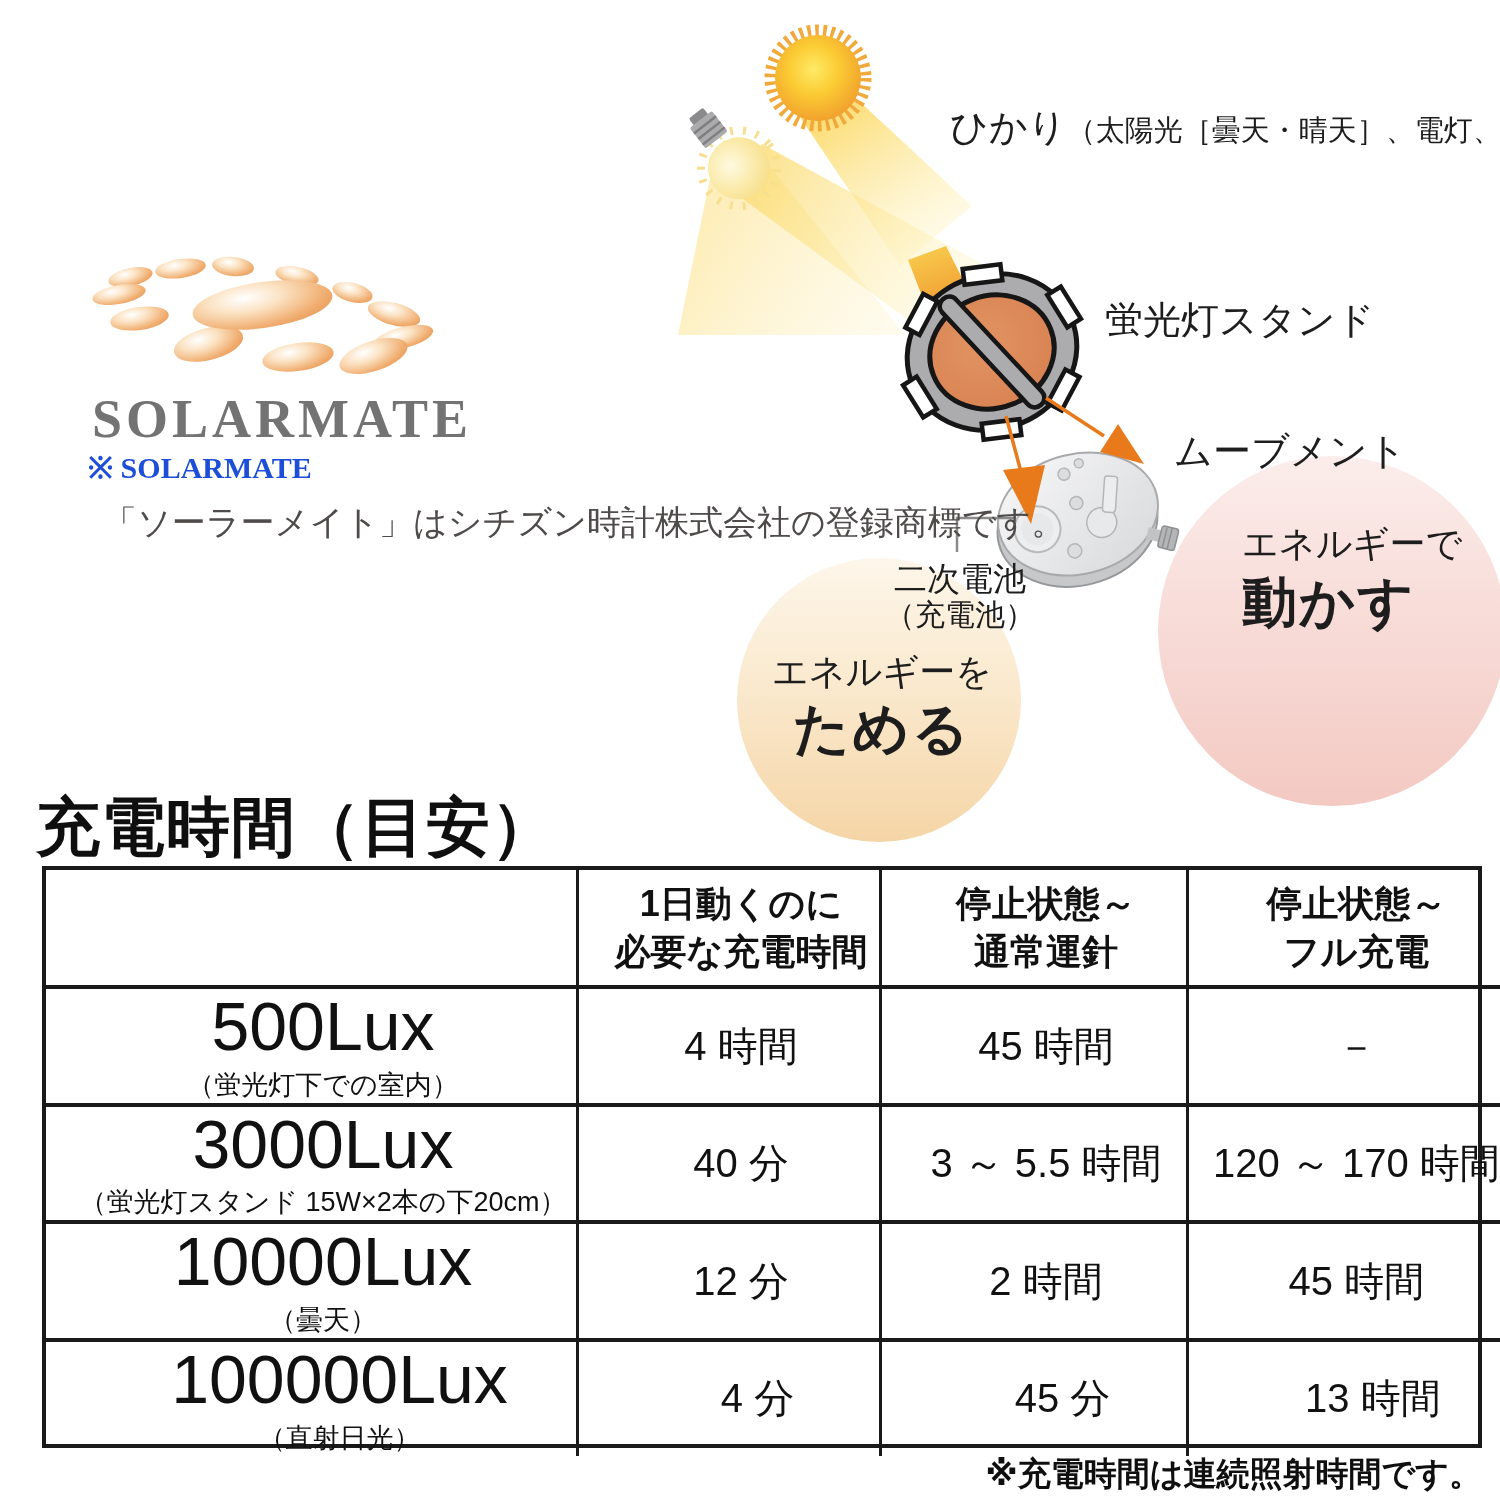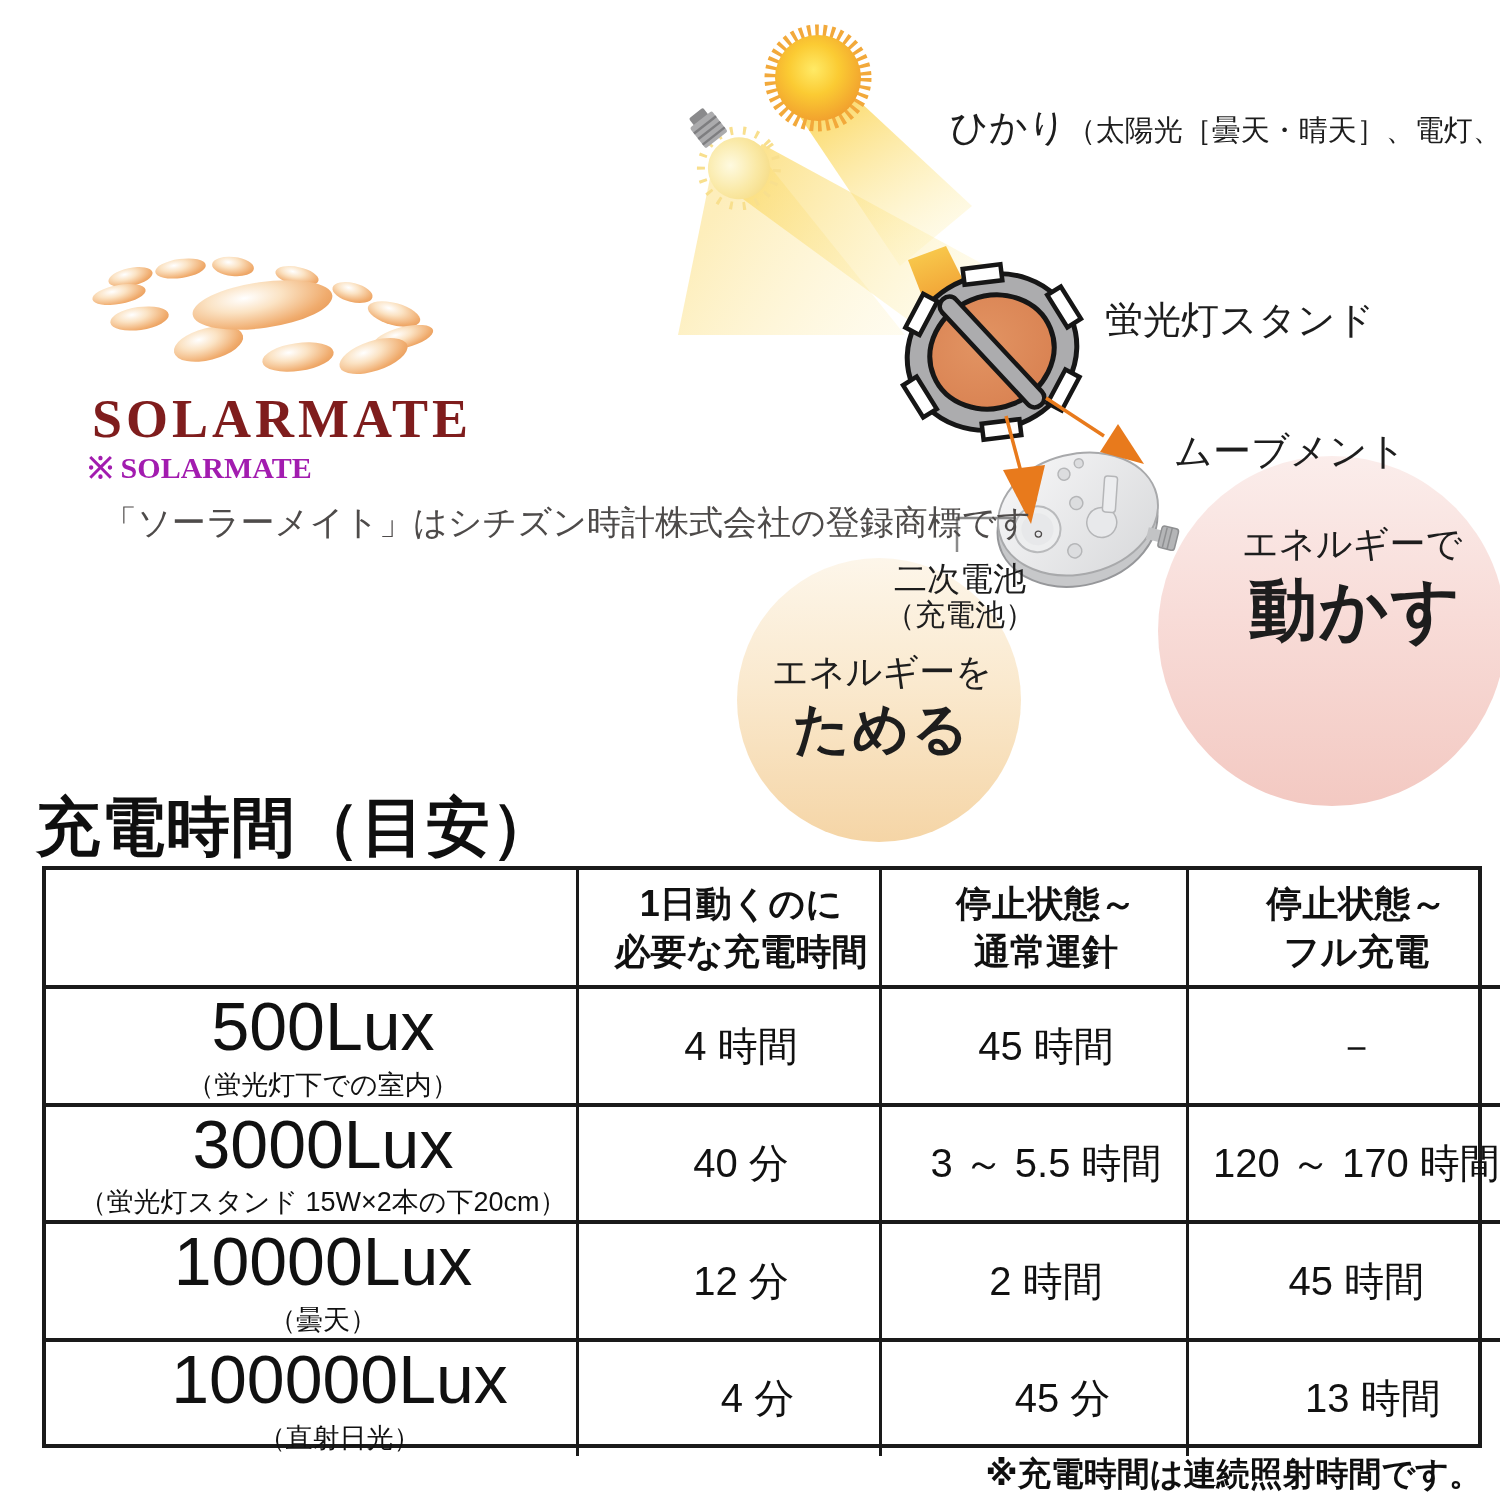--- a/index.html
+++ b/index.html
@@ -24,30 +24,30 @@
   .lbl-hikari .paren{font-size:29px;}
   .lbl-solarcell{left:1105px;top:295px;font-size:38px;}
   .lbl-movement{left:1174px;top:426px;font-size:38px;}
   .lbl-battery{left:870px;top:560px;width:180px;text-align:center;font-size:33px;line-height:1.15;}
   .lbl-battery .sub{font-size:30px;}
   .lbl-store{left:757px;top:648px;width:250px;text-align:center;}
   .lbl-store .l1{font-size:36px;}
   .lbl-store .l2{font-size:56px;font-weight:bold;letter-spacing:2px;line-height:1.15;}
   .lbl-drive{left:1242px;top:520px;}
   .lbl-drive .l1{font-size:36px;}
-  .lbl-drive .l2{font-size:68px;font-weight:bold;letter-spacing:2px;line-height:1.2;text-align:right;}
+  .lbl-drive .l2{font-size:55px;font-weight:bold;letter-spacing:2px;line-height:1.2;}
   
   .lg-dot{
     position:absolute;border-radius:50%;
     background:radial-gradient(ellipse at 38% 30%, #FFFFFF 0%, #FBE3C4 30%, #F0AC6E 68%, #E18A44 100%);
   }
   .logo-word{left:92px;top:388px;font-family:"Liberation Serif","DejaVu Serif",serif;
-    font-weight:bold;font-size:54px;letter-spacing:4px;color:#7f1d1d;}
+    font-weight:bold;font-size:54px;letter-spacing:4px;color:#737373;}
   .logo-note{left:88px;top:446px;font-family:"Liberation Serif","DejaVu Serif",serif;
-    font-weight:bold;font-size:30px;color:#a21caf;}
+    font-weight:bold;font-size:30px;color:#1d4ed8;}
   .logo-tm{left:103px;top:500px;font-size:34px;color:#4E4B4A;}
   
   .sec-title{left:36px;top:784px;font-size:64px;font-weight:bold;letter-spacing:1px;color:#0f0f0f;}
   .ctable{
     left:42px;top:866px;width:1440px;height:582px;
     display:grid;box-sizing:border-box;
     grid-template-columns:533px 303px 307px 1fr;
     grid-template-rows:119px 118px 117px 118px 1fr;
     border:4px solid #1a1a1a;
   }

